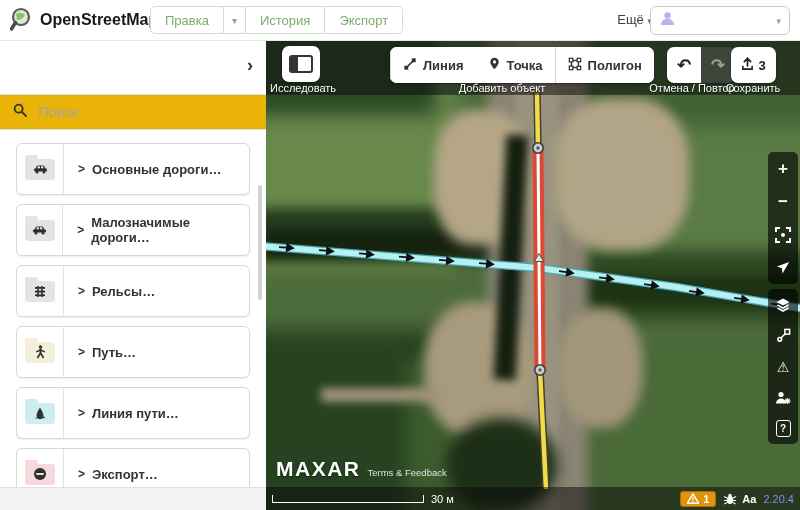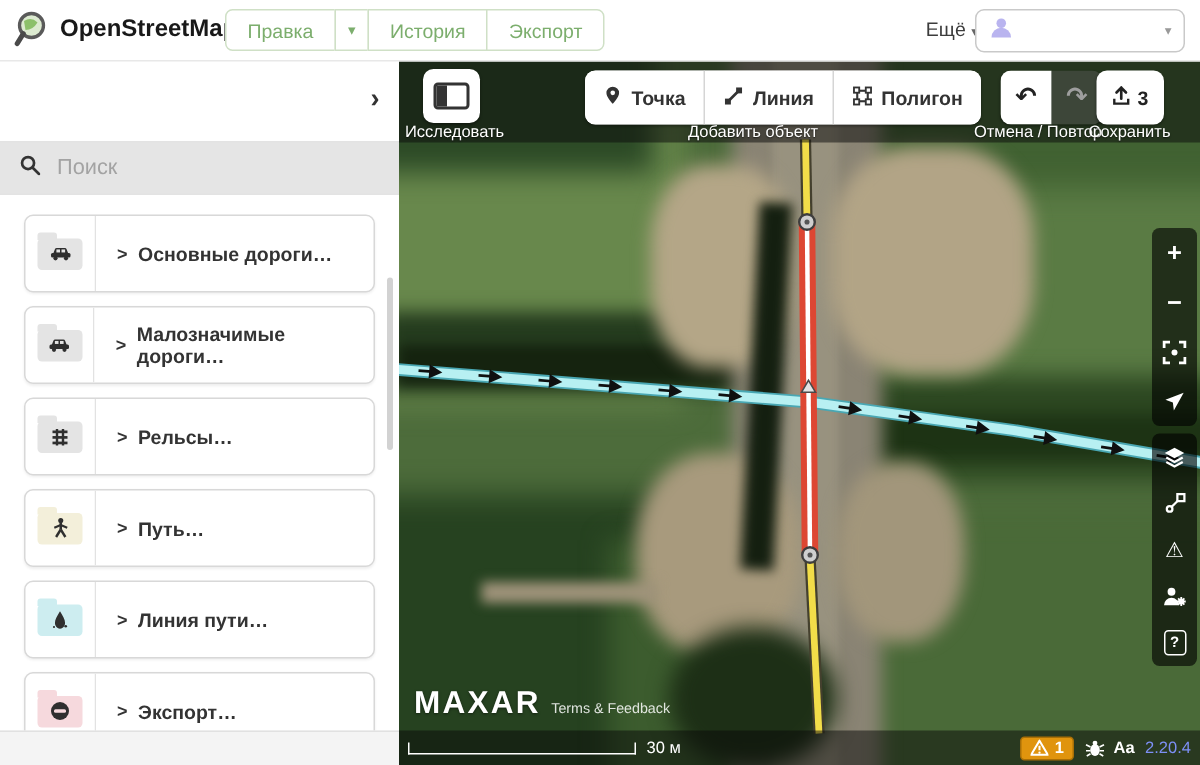--- a/index.html
+++ b/index.html
@@ -18,21 +18,21 @@
   .more{position:absolute;right:148px;top:0;line-height:40px;font-size:13px;color:#3c3c3c;cursor:pointer;}
   .more .car{font-size:9px;color:#666;}
   .userbox{position:absolute;right:10px;top:6px;width:122px;height:27px;border:1px solid #c9c9c9;border-radius:6px;display:flex;align-items:center;justify-content:space-between;padding:0 8px;cursor:pointer;background:#fff;}
   .userbox .car{font-size:9px;color:#999;}
 
   
   .sidebar{position:absolute;top:40px;left:0;width:266px;height:470px;background:#fff;overflow:hidden;z-index:20;}
   .sb-header{height:54px;display:flex;align-items:center;justify-content:center;position:relative;background:#fff;}
   .sb-title{font-size:17px;font-weight:700;color:#2e2e2e;}
   .sb-chev{position:absolute;right:13px;top:15px;font-size:18px;font-weight:700;color:#333;cursor:pointer;}
-  .sb-search{height:34px;background:#e5e5e5;border-top:1px solid #e3e3e3;border-bottom:1px solid #e3e3e3;display:flex;align-items:center;padding:0 13px;gap:9px;}
+  .sb-search{height:34px;background:#eab308;border-top:1px solid #e3e3e3;border-bottom:1px solid #e3e3e3;display:flex;align-items:center;padding:0 13px;gap:9px;}
   .sb-search input{border:none;background:transparent;outline:none;font-size:14.5px;color:#333;width:200px;font-family:inherit;}
   .sb-search input::placeholder{color:#a3a3a3;}
   .sb-list{position:absolute;top:92px;left:0;right:0;bottom:22px;padding:11px 16px 0 16px;display:flex;flex-direction:column;gap:9px;overflow:hidden;}
   .cat-card{min-height:50px;height:50px;border:1px solid #d8d8d8;border-radius:6px;background:#fff;display:flex;align-items:stretch;box-shadow:0 1px 2px rgba(0,0,0,.07);cursor:pointer;}
   .cat-icon{width:46px;border-right:1px solid #e2e2e2;display:flex;align-items:center;justify-content:center;border-radius:6px 0 0 6px;}
   .folder{width:30px;height:21px;border-radius:3px;position:relative;display:flex;align-items:center;justify-content:center;}
   .folder::before{content:"";position:absolute;top:-4px;left:0;width:13px;height:5px;border-radius:2px 2px 0 0;background:inherit;}
   .f-gray{background:#e4e4e4;}
   .f-cream{background:#f3efda;}
   .f-cyan{background:#cdedf0;}
@@ -340,34 +340,34 @@
       </g>
     </svg>
 
     <div class="map-topbar">
       <div class="explore-btn">
         <span class="explore-glyph"></span>
       </div>
       <div class="tb-label" style="left:4px;width:64px;">Исследовать</div>
 
       <div class="add-group">
-        <div class="add-btn first">
-          <span><svg width="13" height="15" viewBox="0 0 16 16">
-                <path d="M8,1 a5.2,5.2 0 0 1 5.2,5.2 C13.2,9.8 8,15 8,15 S2.8,9.8 2.8,6.2 A5.2,5.2 0 0 1 8,1 Z" fill="#333"></path>
-                <circle cx="8" cy="6" r="1.9" fill="#fff"></circle>
-              </svg></span>
-          <span>Точка</span>
-        </div>
         <div class="add-btn">
           <span><svg width="14" height="14" viewBox="0 0 16 16">
                 <line x1="4" y1="12" x2="12" y2="4" stroke="#333" stroke-width="2"></line>
                 <rect x="1.5" y="10" width="4.5" height="4.5" fill="#333"></rect>
                 <rect x="10" y="1.5" width="4.5" height="4.5" fill="#333"></rect>
               </svg></span>
           <span>Линия</span>
+        </div>
+        <div class="add-btn first">
+          <span><svg width="13" height="15" viewBox="0 0 16 16">
+                <path d="M8,1 a5.2,5.2 0 0 1 5.2,5.2 C13.2,9.8 8,15 8,15 S2.8,9.8 2.8,6.2 A5.2,5.2 0 0 1 8,1 Z" fill="#333"></path>
+                <circle cx="8" cy="6" r="1.9" fill="#fff"></circle>
+              </svg></span>
+          <span>Точка</span>
         </div>
         <div class="add-btn">
           <span><svg width="14" height="14" viewBox="0 0 16 16">
                 <rect x="4" y="4" width="8" height="8" fill="none" stroke="#333" stroke-width="1.6"></rect>
                 <rect x="1.5" y="1.5" width="4" height="4" fill="#fff" stroke="#333" stroke-width="1.4"></rect>
                 <rect x="10.5" y="1.5" width="4" height="4" fill="#fff" stroke="#333" stroke-width="1.4"></rect>
                 <rect x="1.5" y="10.5" width="4" height="4" fill="#fff" stroke="#333" stroke-width="1.4"></rect>
                 <rect x="10.5" y="10.5" width="4" height="4" fill="#fff" stroke="#333" stroke-width="1.4"></rect>
               </svg></span>
           <span>Полигон</span>

